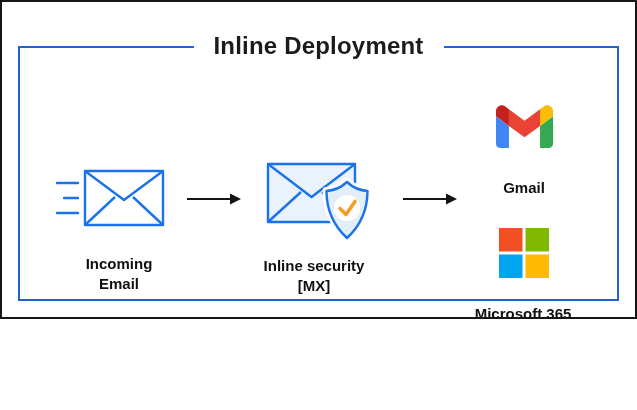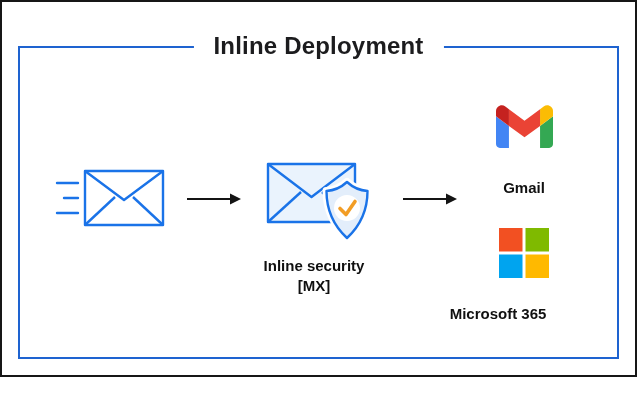--- a/index.html
+++ b/index.html
@@ -1,19 +1,19 @@
 <!DOCTYPE html>
 <html><head>
 <meta charset="utf-8">
 <style>
   html, body { margin: 0; padding: 0; background: #ffffff; }
   #stage {
     position: relative;
     width: 637px;
-    height: 377px;
+    height: 319px;
     box-sizing: border-box;
     background: #ffffff;
     border: 2px solid #161616;
     font-family: "Liberation Sans", "DejaVu Sans", sans-serif;
     overflow: hidden;
   }
   #blue-box {
     position: absolute;
     left: 16px; top: 44px; right: 16px; bottom: 16px;
     border: 2px solid #1e63d0;
@@ -56,20 +56,22 @@
       <line x1="12" y1="33" x2="26" y2="33"></line>
       <line x1="5" y1="48" x2="26" y2="48"></line>
     </g>
     <g fill="none" stroke-width="2.4" stroke-linejoin="round" stroke="#1a73e8">
       <rect x="33" y="6" width="78" height="54" fill="#ffffff"></rect>
       <path d="M33 6 L72 35 L111 6"></path>
       <path d="M33 60 L63 32"></path>
       <path d="M111 60 L81 32"></path>
     </g>
   </svg>
+  <div class="node-label" style="left:57px;top:252px;width:120px">Incoming
+Email</div>
 
   <svg class="abs" style="left:184px;top:189px" width="56" height="16" viewBox="0 0 56 16">
     <g stroke="#141414" fill="#141414">
       <line x1="1" y1="8" x2="45" y2="8" stroke-width="2.2" fill="none"></line>
       <polygon points="44,2.5 55,8 44,13.5" stroke="none"></polygon>
     </g>
   </svg>
 
   <svg class="abs" style="left:260px;top:155px" width="118" height="92" viewBox="0 0 118 92">
     <g fill="none" stroke-width="2.4" stroke-linejoin="round" stroke="#1a73e8">
@@ -103,15 +105,15 @@
     <path d="M0 9.775V5.295c0-4.173 4.757-6.553 8.096-4.05l3.121 2.365v14.577z" fill="#c5221f"></path>
   </svg>
   <div class="node-label" style="left:472px;top:176px;width:100px">Gmail</div>
 
   <svg class="abs" style="left:497px;top:226px" width="50" height="50" viewBox="0 0 50 50">
     <rect x="0" y="0" width="23.5" height="23.5" fill="#f25022"></rect>
     <rect x="26.5" y="0" width="23.5" height="23.5" fill="#7fba00"></rect>
     <rect x="0" y="26.5" width="23.5" height="23.5" fill="#00a4ef"></rect>
     <rect x="26.5" y="26.5" width="23.5" height="23.5" fill="#ffb900"></rect>
   </svg>
-  <div class="node-label" style="left:426px;top:302px;width:140px">Microsoft 365</div>
+  <div class="node-label" style="left:451px;top:302px;width:140px">Microsoft 365</div>
 
 </div>
 
 </body></html>

